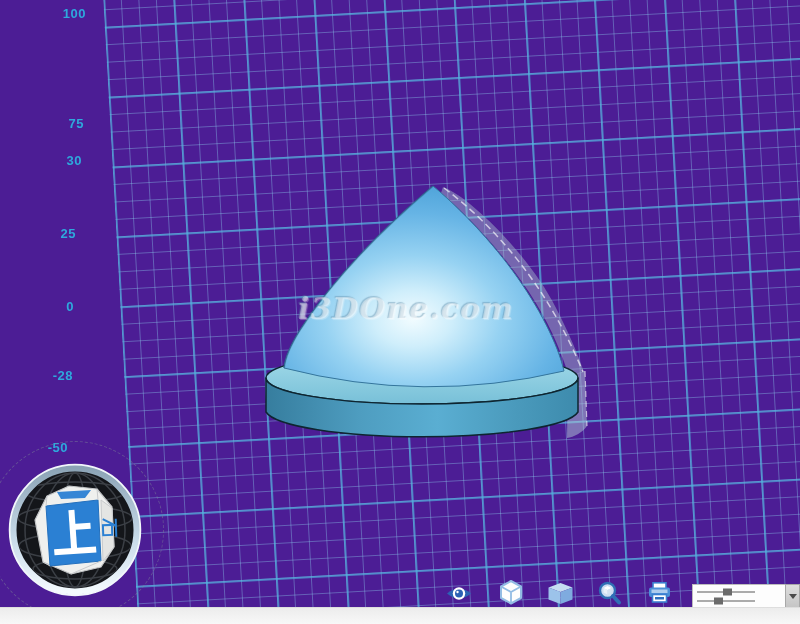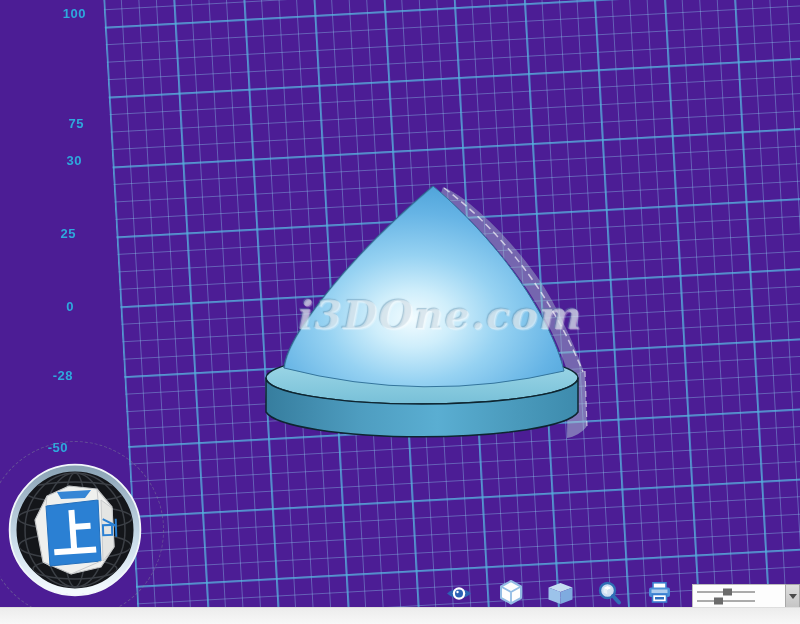--- a/index.html
+++ b/index.html
@@ -19,21 +19,21 @@
   }
 
   .ruler-label {
     position:absolute; width:40px; text-align:right;
     font-size:13px; letter-spacing:0.5px; color:#2ea8dc; font-weight:bold;
   }
 
   .watermark {
     position:absolute; left:298px; top:291px; width:220px;
     font-family:"DejaVu Serif", serif; font-style:italic; font-weight:bold;
-    font-size:40px; letter-spacing:1px;
+    font-size:30px; letter-spacing:1px;
     color:rgba(255,255,255,0.40);
     text-shadow:1px 1px 1px rgba(255,255,255,0.30), -1px -1px 1px rgba(96,140,168,0.45);
     pointer-events:none;
   }
 
   .model-svg { position:absolute; left:0; top:0; }
 
   .orbit-hint {
     position:absolute; left:-14px; top:441px; width:178px; height:178px;
     border:1px dashed rgba(130,142,152,0.45); border-radius:50%;

